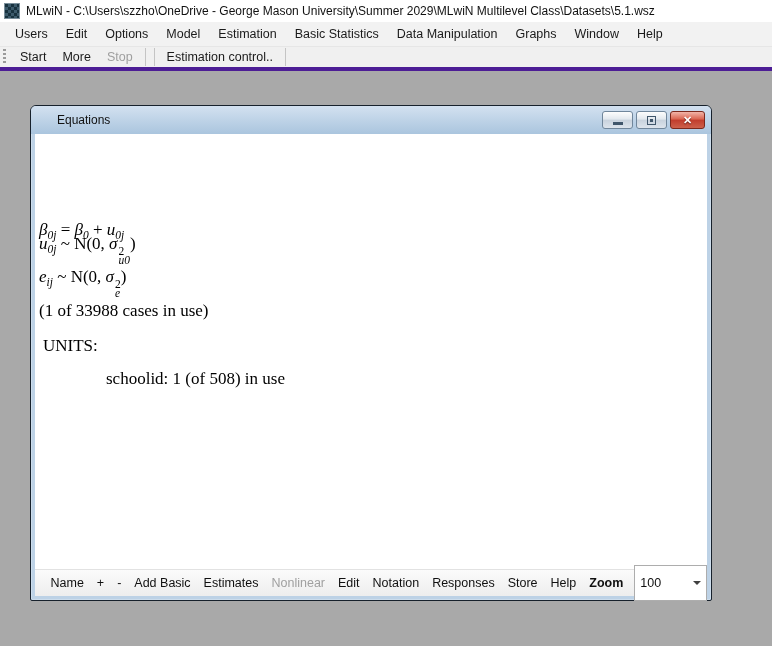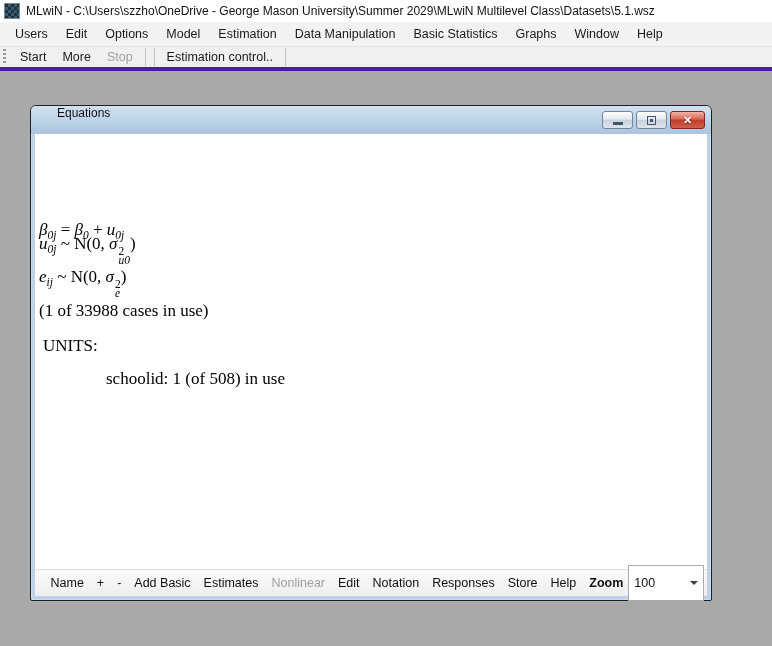--- a/index.html
+++ b/index.html
@@ -46,21 +46,21 @@
     position:absolute; left:30px; top:33px; width:682px; height:496px;
     background:#bdd2e6;
     border:1px solid #17212c;
     border-radius:6px 6px 2px 2px;
     box-shadow:0 0 0 1px rgba(255,255,255,0.25) inset;
   }
   .eq-titlebar {
     position:absolute; left:0; top:0; right:0; height:28px;
     background:linear-gradient(#d3e1f0, #aac5de);
     border-radius:5px 5px 0 0;
-    display:flex; 
+    display:flex; align-items:center;
   }
   .eq-title { font-size:12px; color:#111111; padding-left:26px; }
   .eq-controls { position:absolute; right:6px; top:5px; display:flex; gap:3px; }
   .wc-btn {
     width:31px; height:18px; border-radius:3px;
     border:1px solid #70869b;
     background:linear-gradient(#fdfdfd, #e2e8ee 45%, #c8d2dd 50%, #dde4ec);
     display:flex; align-items:center; justify-content:center;
     position:relative;
   }
@@ -101,21 +101,21 @@
     background:linear-gradient(#fbfbfb, #eeeeee);
     border-top:1px solid #e2e2e2;
     display:flex; align-items:center; padding-left:9px;
   }
   .eqtb-btn { font-size:12.5px; color:#101010; padding:3px 6.5px; white-space:nowrap; }
   .eqtb-btn.disabled { color:#a0a0a0; }
   .eqtb-btn.bold { font-weight:bold; padding-right:3px; }
   .combo {
     width:76px; height:36px; background:#ffffff; border:1px solid #adadad;
     display:flex; align-items:center; justify-content:space-between;
-    padding:0 5px; margin-left:2px;
+    padding:0 5px; margin-left:8px;
   }
   .combo-value { font-size:12.5px; color:#101010; }
   .combo-arrow {
     width:0; height:0; border-left:4px solid transparent; border-right:4px solid transparent;
     border-top:4px solid #404040;
   }
 </style>
 </head>
 <body>
 
@@ -123,22 +123,22 @@
   <div class="app-icon"></div>
   <div class="title-text">MLwiN - C:\Users\szzho\OneDrive - George Mason University\Summer 2029\MLwiN Multilevel Class\Datasets\5.1.wsz</div>
 </div>
 
 <div class="menubar">
   <span class="menu-item">Users</span>
   <span class="menu-item">Edit</span>
   <span class="menu-item">Options</span>
   <span class="menu-item">Model</span>
   <span class="menu-item">Estimation</span>
+  <span class="menu-item">Basic Statistics</span>
   <span class="menu-item">Data Manipulation</span>
-  <span class="menu-item">Basic Statistics</span>
   <span class="menu-item">Graphs</span>
   <span class="menu-item">Window</span>
   <span class="menu-item">Help</span>
 </div>
 
 <div class="toolbar">
   <div class="grip"></div>
   <span class="tb-btn">Start</span>
   <span class="tb-btn">More</span>
   <span class="tb-btn disabled">Stop</span>

